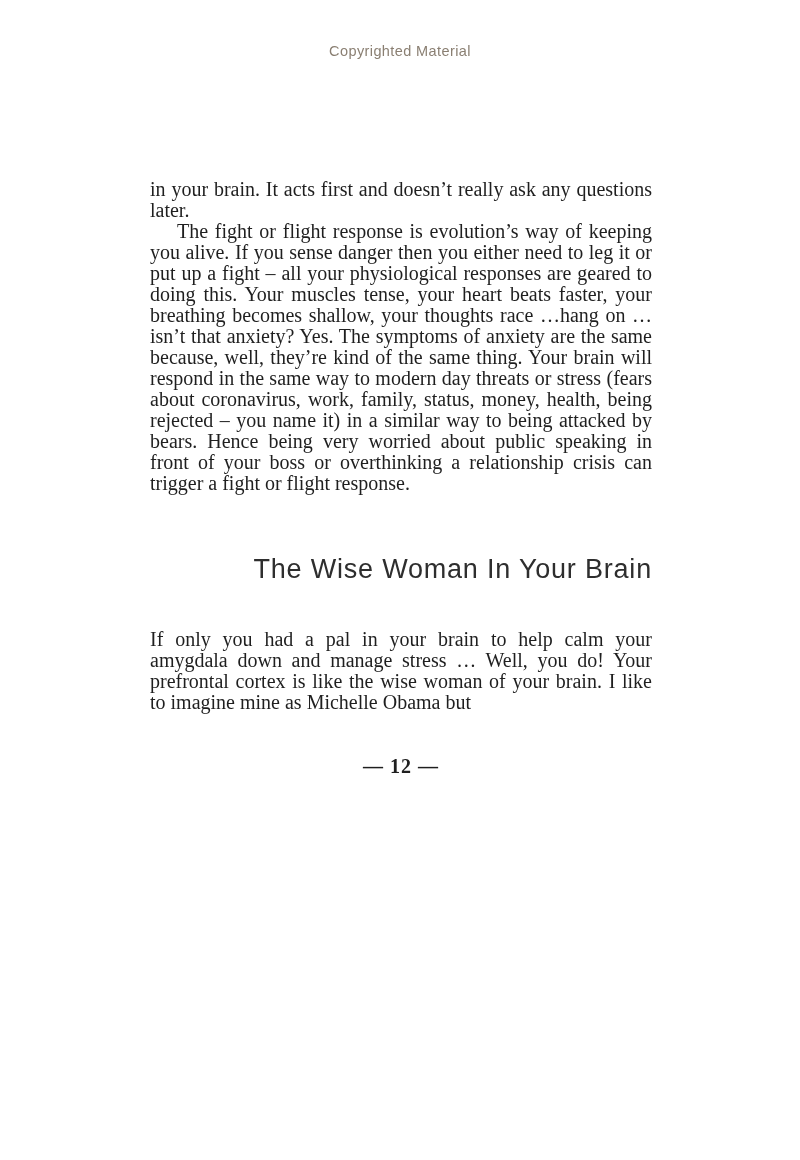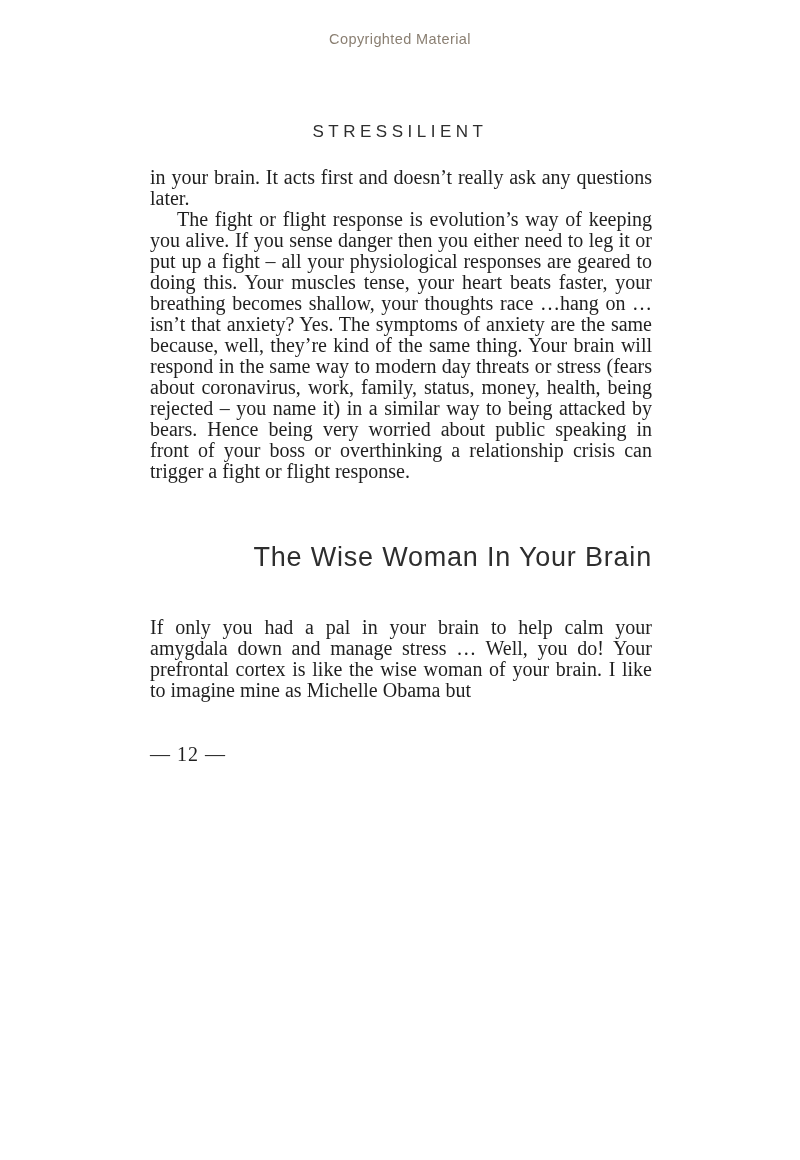--- a/index.html
+++ b/index.html
@@ -4,21 +4,21 @@
 <style>
   html, body {
     margin: 0;
     padding: 0;
     background: #ffffff;
   }
   .page {
     position: relative;
     width: 800px;
     height: 852px;
-    margin: 4px auto;
+    margin: 16px auto;
     background: #ffffff;
     box-sizing: border-box;
     overflow: hidden;
     font-family: "Liberation Serif", serif;
     color: var(--body_text, #1f1f1f);
     padding-left: 32px;
   }
   .copyright {
     position: absolute;
     left: 0;
@@ -64,33 +64,34 @@
     font-family: "Liberation Sans", sans-serif;
     font-weight: 400;
     font-size: 27px;
     letter-spacing: 0.8px;
     color: var(--heading, #2e2e2e);
     text-align: right;
   }
 
   .page-number {
     margin-top: 42px;
+    text-align: center;
     font-size: 20px;
     letter-spacing: 1px;
     color: var(--body_text, #1f1f1f);
+    font-weight: bold;
   }
 </style>
 </head>
 <body>
 
 <div class="page">
 
   <div class="copyright copyright-top">Copyrighted Material</div>
 
-  <div class="running-head">STRESSILIENT</div>
 
   <div class="content">
 
     <p>in your brain. It acts first and doesn’t really ask any questions later.</p>
 
     <p class="indented">The fight or flight response is evolution’s way of keeping you alive. If you sense danger then you either need to leg it or put up a fight – all your physiological responses are geared to doing this. Your muscles tense, your heart beats faster, your breathing becomes shallow, your thoughts race …hang on … isn’t that anxiety? Yes. The symptoms of anxiety are the same because, well, they’re kind of the same thing. Your brain will respond in the same way to modern day threats or stress (fears about coronavirus, work, family, status, money, health, being rejected – you name it) in a similar way to being attacked by bears. Hence being very worried about public speaking in front of your boss or overthinking a relationship crisis can trigger a fight or flight response.</p>
 
     <h2 class="section-heading">The Wise Woman In Your Brain</h2>
 
     <p>If only you had a pal in your brain to help calm your amygdala down and manage stress … Well, you do! Your prefrontal cortex is like the wise woman of your brain. I like to imagine mine as Michelle Obama but</p>

